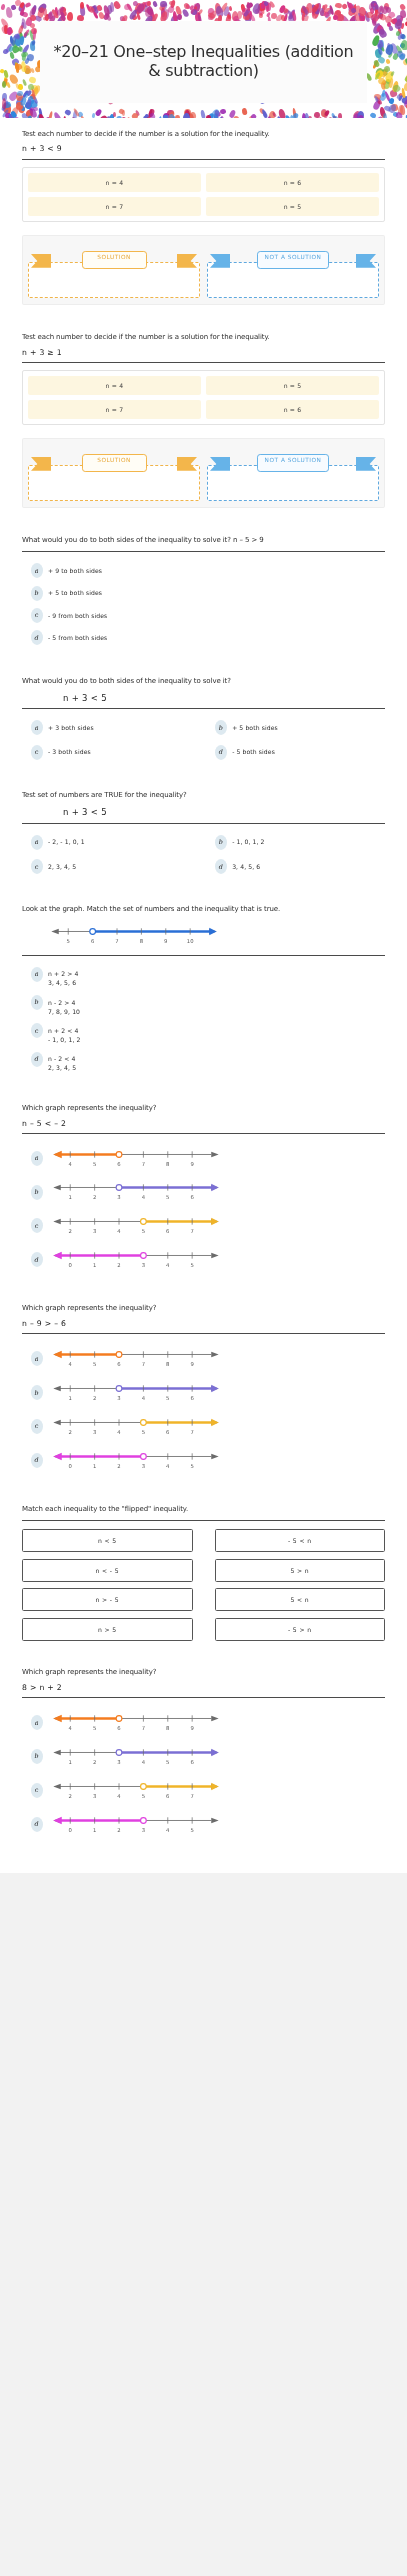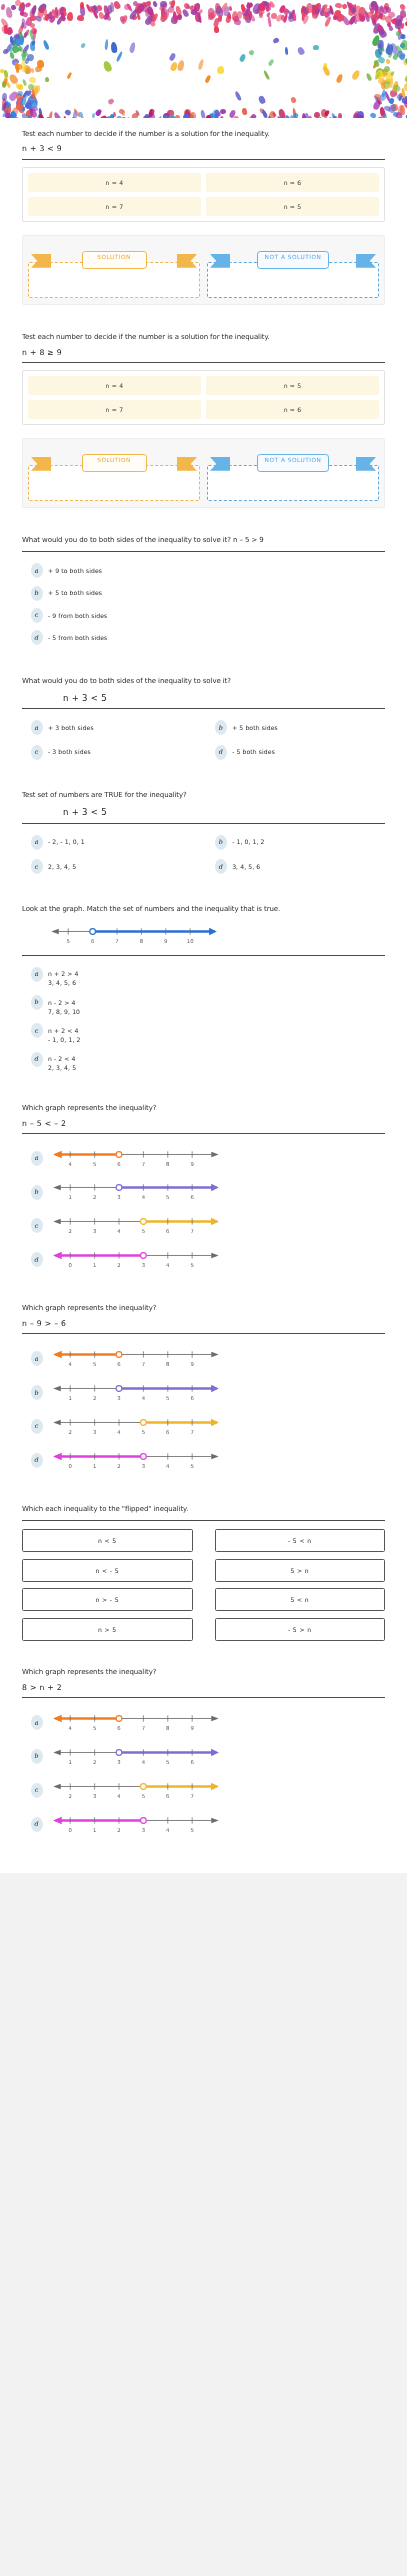--- a/index.html
+++ b/index.html
@@ -727,20 +727,23 @@
         <i style="left: 375px; top: 96px; width: 2.7px; height: 5.8px; background: rgb(94, 96, 206); transform: rotate(-23.3503deg); opacity: 0.59;"></i>
         <i style="left: 383px; top: 113px; width: 3.8px; height: 9.8px; background: rgb(46, 134, 222); transform: rotate(-0.429082deg); opacity: 0.6;"></i>
         <i style="left: 55px; top: 112px; width: 4.7px; height: 10.2px; background: rgb(156, 39, 176); transform: rotate(-28.6602deg); opacity: 0.71;"></i>
         <i style="left: 32.5px; top: 107px; width: 4.5px; height: 4.3px; background: rgb(156, 39, 176); transform: rotate(-3.03216deg); opacity: 0.57;"></i>
         <i style="left: 2.4px; top: 98px; width: 4px; height: 11px; background: rgb(194, 24, 91); transform: rotate(0.700358deg); opacity: 0.57;"></i>
         <i style="left: 406px; top: 115px; width: 2.9px; height: 6.5px; background: rgb(46, 134, 222); transform: rotate(-16.7158deg); opacity: 0.89;"></i>
         <i style="left: 150px; top: 113px; width: 4.6px; height: 6.2px; background: rgb(156, 39, 176); transform: rotate(-20.168deg); opacity: 0.58;"></i>
         <i style="left: 303px; top: 4.6px; width: 4.1px; height: 9.7px; background: rgb(142, 68, 173); transform: rotate(-30.5798deg); opacity: 0.6;"></i>
         <i style="left: 281px; top: 15px; width: 3.5px; height: 6px; background: rgb(232, 53, 78); transform: rotate(0.112417deg); opacity: 0.71;"></i>
       </div>
+    <div class="title-card">
+      <div class="title-text">*20–21 One–step Inequalities (addition &amp; subtraction)</div>
+    </div>
   </div>
 
   <div class="content" id="content">
       <div class="q">
         <div class="q-prompt">Test each number to decide if the number is a solution for the inequality.</div>
         <div class="q-eq">n + 3 &lt; 9</div>
         <div class="rule"></div>
         <div class="pool">
           <div class="tile">n = 4</div>
           <div class="tile">n = 6</div>
@@ -770,21 +773,21 @@
                 </svg></span>
               <div class="plate">NOT A SOLUTION</div>
             </div>
             <div class="dz-area"></div>
           </div>
         </div>
       </div>
       <div class="q-gap"></div>
       <div class="q">
         <div class="q-prompt">Test each number to decide if the number is a solution for the inequality.</div>
-        <div class="q-eq">n + 8 ≥ 9</div>
+        <div class="q-eq">n + 3 ≥ 1</div>
         <div class="rule"></div>
         <div class="pool">
           <div class="tile">n = 4</div>
           <div class="tile">n = 5</div>
           <div class="tile">n = 7</div>
           <div class="tile">n = 6</div>
         </div>
         <div class="dropwrap">
           <div class="dz">
             <div class="ribbon">
@@ -1125,21 +1128,21 @@
                 <text x="226" y="37" text-anchor="middle" font-family="DejaVu Sans, sans-serif" font-size="10" fill="#5a5a5a">4</text>
                 <line x1="272" y1="10" x2="272" y2="22" stroke="#6b6b6b" stroke-width="1.4"></line>
                 <text x="272" y="37" text-anchor="middle" font-family="DejaVu Sans, sans-serif" font-size="10" fill="#5a5a5a">5</text>
                 <circle cx="180" cy="16" r="5.4" fill="#ffffff" stroke="#e040e0" stroke-width="2.2"></circle>
               </svg></div>
           </div>
         </div>
       </div>
       <div class="q-gap"></div>
       <div class="q">
-        <div class="q-prompt">Which each inequality to the "flipped" inequality.</div>
+        <div class="q-prompt">Match each inequality to the "flipped" inequality.</div>
         <div class="rule"></div>
         <div class="match">
           <div class="match-row">
             <div class="mbox left">n &lt; 5</div>
             <div class="mbox right">- 5 &lt; n</div>
           </div>
           <div class="match-row">
             <div class="mbox left">n &lt; - 5</div>
             <div class="mbox right">5 &gt; n</div>
           </div>

